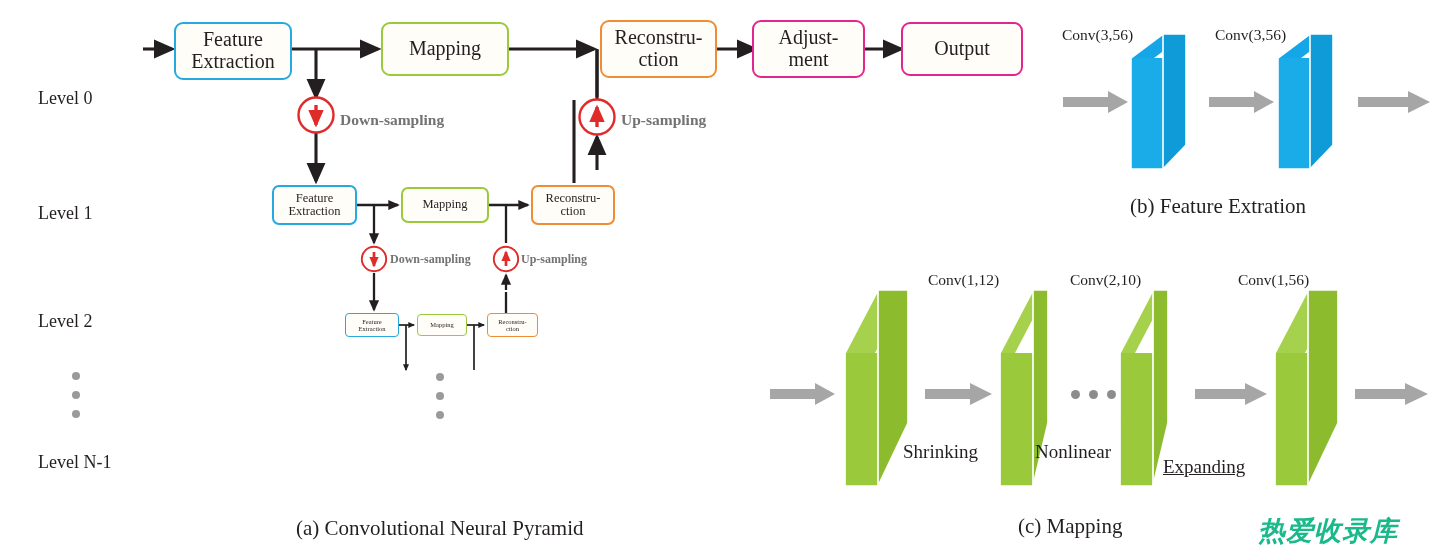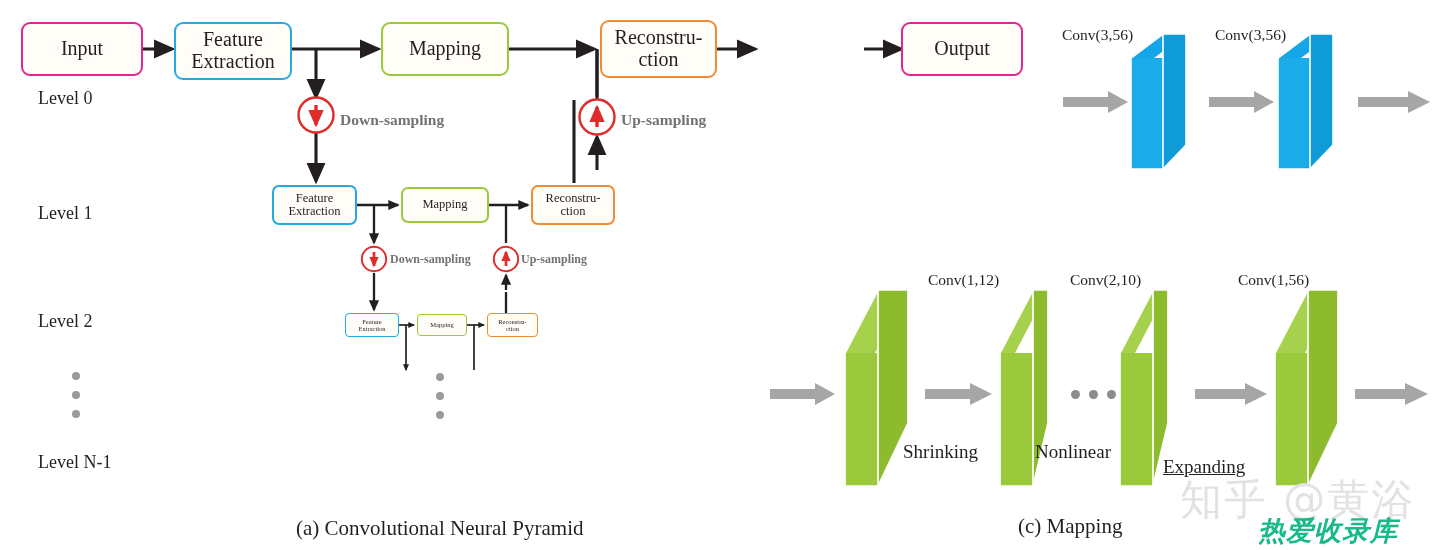--- a/index.html
+++ b/index.html
@@ -204,36 +204,36 @@
       <circle cx="374" cy="259" r="12.2" fill="#ffffff" stroke="#e02b2b" stroke-width="1.9"></circle>
       <line x1="374" y1="252" x2="374" y2="266" stroke="#e02b2b" stroke-width="2.7" marker-end="url(#ah-r-sm)"></line>
     </g>
 
     <g>
       <circle cx="506" cy="259" r="12.2" fill="#ffffff" stroke="#e02b2b" stroke-width="1.9"></circle>
       <line x1="506" y1="266" x2="506" y2="252" stroke="#e02b2b" stroke-width="2.7" marker-end="url(#ah-r-sm)"></line>
     </g>
   </svg>
 
-  <div class="node-box lvl0 c-pink" style="left:21px; top:22px; width:122px; height:54px;">
-    <span>Input</span>
-  </div>
 
   <div class="node-box lvl0 c-blue" style="left:174px; top:22px; width:118px; height:58px;">
     <span class="ml">Feature<br>Extraction</span>
   </div>
 
   <div class="node-box lvl0 c-green" style="left:381px; top:22px; width:128px; height:54px;">
     <span>Mapping</span>
   </div>
 
   <div class="node-box lvl0 c-orange" style="left:600px; top:20px; width:117px; height:58px;">
     <span class="ml">Reconstru-<br>ction</span>
   </div>
 
+  <div class="node-box lvl0 c-pink" style="left:752px; top:20px; width:113px; height:58px;">
+    <span class="ml">Adjust-<br>ment</span>
+  </div>
 
   <div class="node-box lvl0 c-pink" style="left:901px; top:22px; width:122px; height:54px;">
     <span>Output</span>
   </div>
 
   <div class="node-box lvl1 c-blue" style="left:272px; top:185px; width:85px; height:40px;">
     <span class="ml">Feature<br>Extraction</span>
   </div>
   <div class="node-box lvl1 c-green" style="left:401px; top:187px; width:88px; height:36px;">
     <span>Mapping</span>
@@ -297,20 +297,21 @@
       <polygon points="1278,58 1310,34 1333,34 1301,58" fill="#14a6e8"></polygon>
       <polygon points="1310,34 1333,34 1333,145 1310,169" fill="#0f9ad8"></polygon>
       <rect x="1278" y="58" width="32" height="111" fill="#19ace9"></rect>
       <polyline points="1278,58 1310,34 1333,34 1333,145 1310,169 1278,169 1278,58" fill="none" stroke="#ffffff" stroke-width="1.6"></polyline>
       <line x1="1310" y1="34" x2="1310" y2="169" stroke="#ffffff" stroke-width="1.6"></line>
     </g>
   </svg>
 
   <div class="conv-label" style="left:1062px; top:26px;">Conv(3,56)</div>
   <div class="conv-label" style="left:1215px; top:26px;">Conv(3,56)</div>
+  <div class="caption" style="left:1130px; top:194px;">(b) Feature Extration</div>
 
   <svg class="layer" viewBox="0 0 1450 550">
     <g fill="#a6a6a6">
       <path d="M770,389 L815,389 L815,383 L835,394 L815,405 L815,399 L770,399 z"></path>
       <path d="M925,389 L970,389 L970,383 L992,394 L970,405 L970,399 L925,399 z"></path>
       <path d="M1195,389 L1245,389 L1245,383 L1267,394 L1245,405 L1245,399 L1195,399 z"></path>
       <path d="M1355,389 L1405,389 L1405,383 L1428,394 L1405,405 L1405,399 L1355,399 z"></path>
     </g>
 
     <g>
@@ -355,16 +356,15 @@
   <div class="conv-label" style="left:928px; top:271px;">Conv(1,12)</div>
   <div class="conv-label" style="left:1070px; top:271px;">Conv(2,10)</div>
   <div class="conv-label" style="left:1198px; top:271px;margin-left:40px;">Conv(1,56)</div>
 
   <div class="stage-label" style="left:903px; top:441px;">Shrinking</div>
   <div class="stage-label" style="left:1035px; top:441px;">Nonlinear</div>
   <div class="stage-label" style="left:1163px; top:456px;text-decoration:underline;">Expanding</div>
 
   <div class="caption" style="left:1018px; top:514px;">(c) Mapping</div>
 
-  <div class="wm1" style="left:1180px; top:472px;">知乎 @黄浴</div>
   <div class="wm2" style="left:1258px; top:513px;">热爱收录库</div>
 
 </div>
 
 </body></html>

